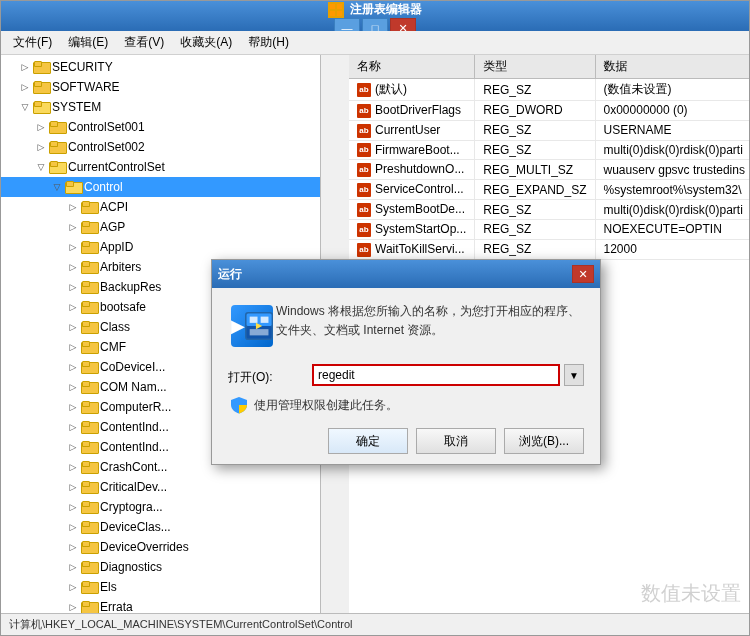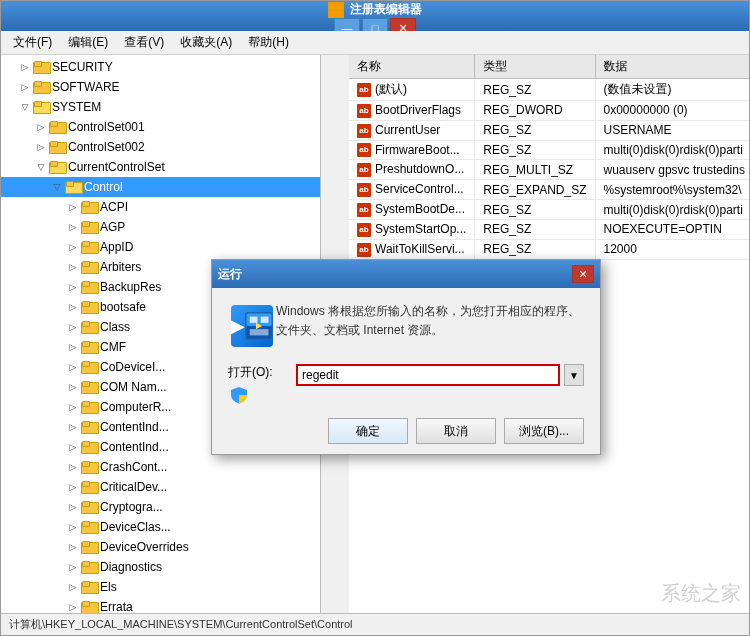--- a/index.html
+++ b/index.html
@@ -315,22 +315,23 @@
     }
 
     .dialog-desc {
       font-size: 12px;
       color: #333;
       line-height: 1.6;
     }
 
     .dialog-input-row {
       display: flex;
-      align-items: flex-start;
-      gap: 8px;
+      align-items: flex-end;
+      margin-bottom: 10px;
+      gap: 24px;
     }
     .dialog-input-label {
       font-size: 12px;
       white-space: nowrap;
       min-width: 60px;
     }
     .dialog-input-wrapper {
       display: flex;
       flex: 1;
       gap: 4px;
@@ -752,21 +753,21 @@
           </tbody>
       </table>
     </div>
   </div>
 
   <div class="status-bar">
     <span>计算机\HKEY_LOCAL_MACHINE\SYSTEM\CurrentControlSet\Control</span>
   </div>
 
   <div class="watermark">
-    <span style="color:rgba(100,100,100,0.3); font-size:20px;">系统之家</span>
+    <span style="color:rgba(100,100,100,0.3); font-size:20px;">数值未设置</span>
   </div>
 
   <div class="run-dialog">
     <div class="dialog-title-bar">
       <span class="dialog-title-text">运行</span>
       <div class="dialog-close-btn">✕</div>
     </div>
     <div class="dialog-body">
       <div class="dialog-top">
         <div class="dialog-run-icon">
@@ -795,20 +796,21 @@
         </div>
       </div>
 
       <div class="dialog-checkbox-row">
         <div class="shield-icon">
           <svg width="18" height="18" viewBox="0 0 18 18">
             <path d="M9 1 L17 4 L17 9 C17 13 13 16.5 9 17.5 C5 16.5 1 13 1 9 L1 4 Z" fill="#3399ff"></path>
             <path d="M9 9 L17 9 C17 13 13 16.5 9 17.5 Z" fill="#ffcc00"></path>
           </svg>
         </div>
+        <span class="checkbox-label">使用管理权限创建此任务。</span>
       </div>
 
       <div class="dialog-buttons">
         <button class="dialog-btn primary">确定</button>
         <button class="dialog-btn">取消</button>
         <button class="dialog-btn">浏览(B)...</button>
       </div>
     </div>
   </div>
 </div>

